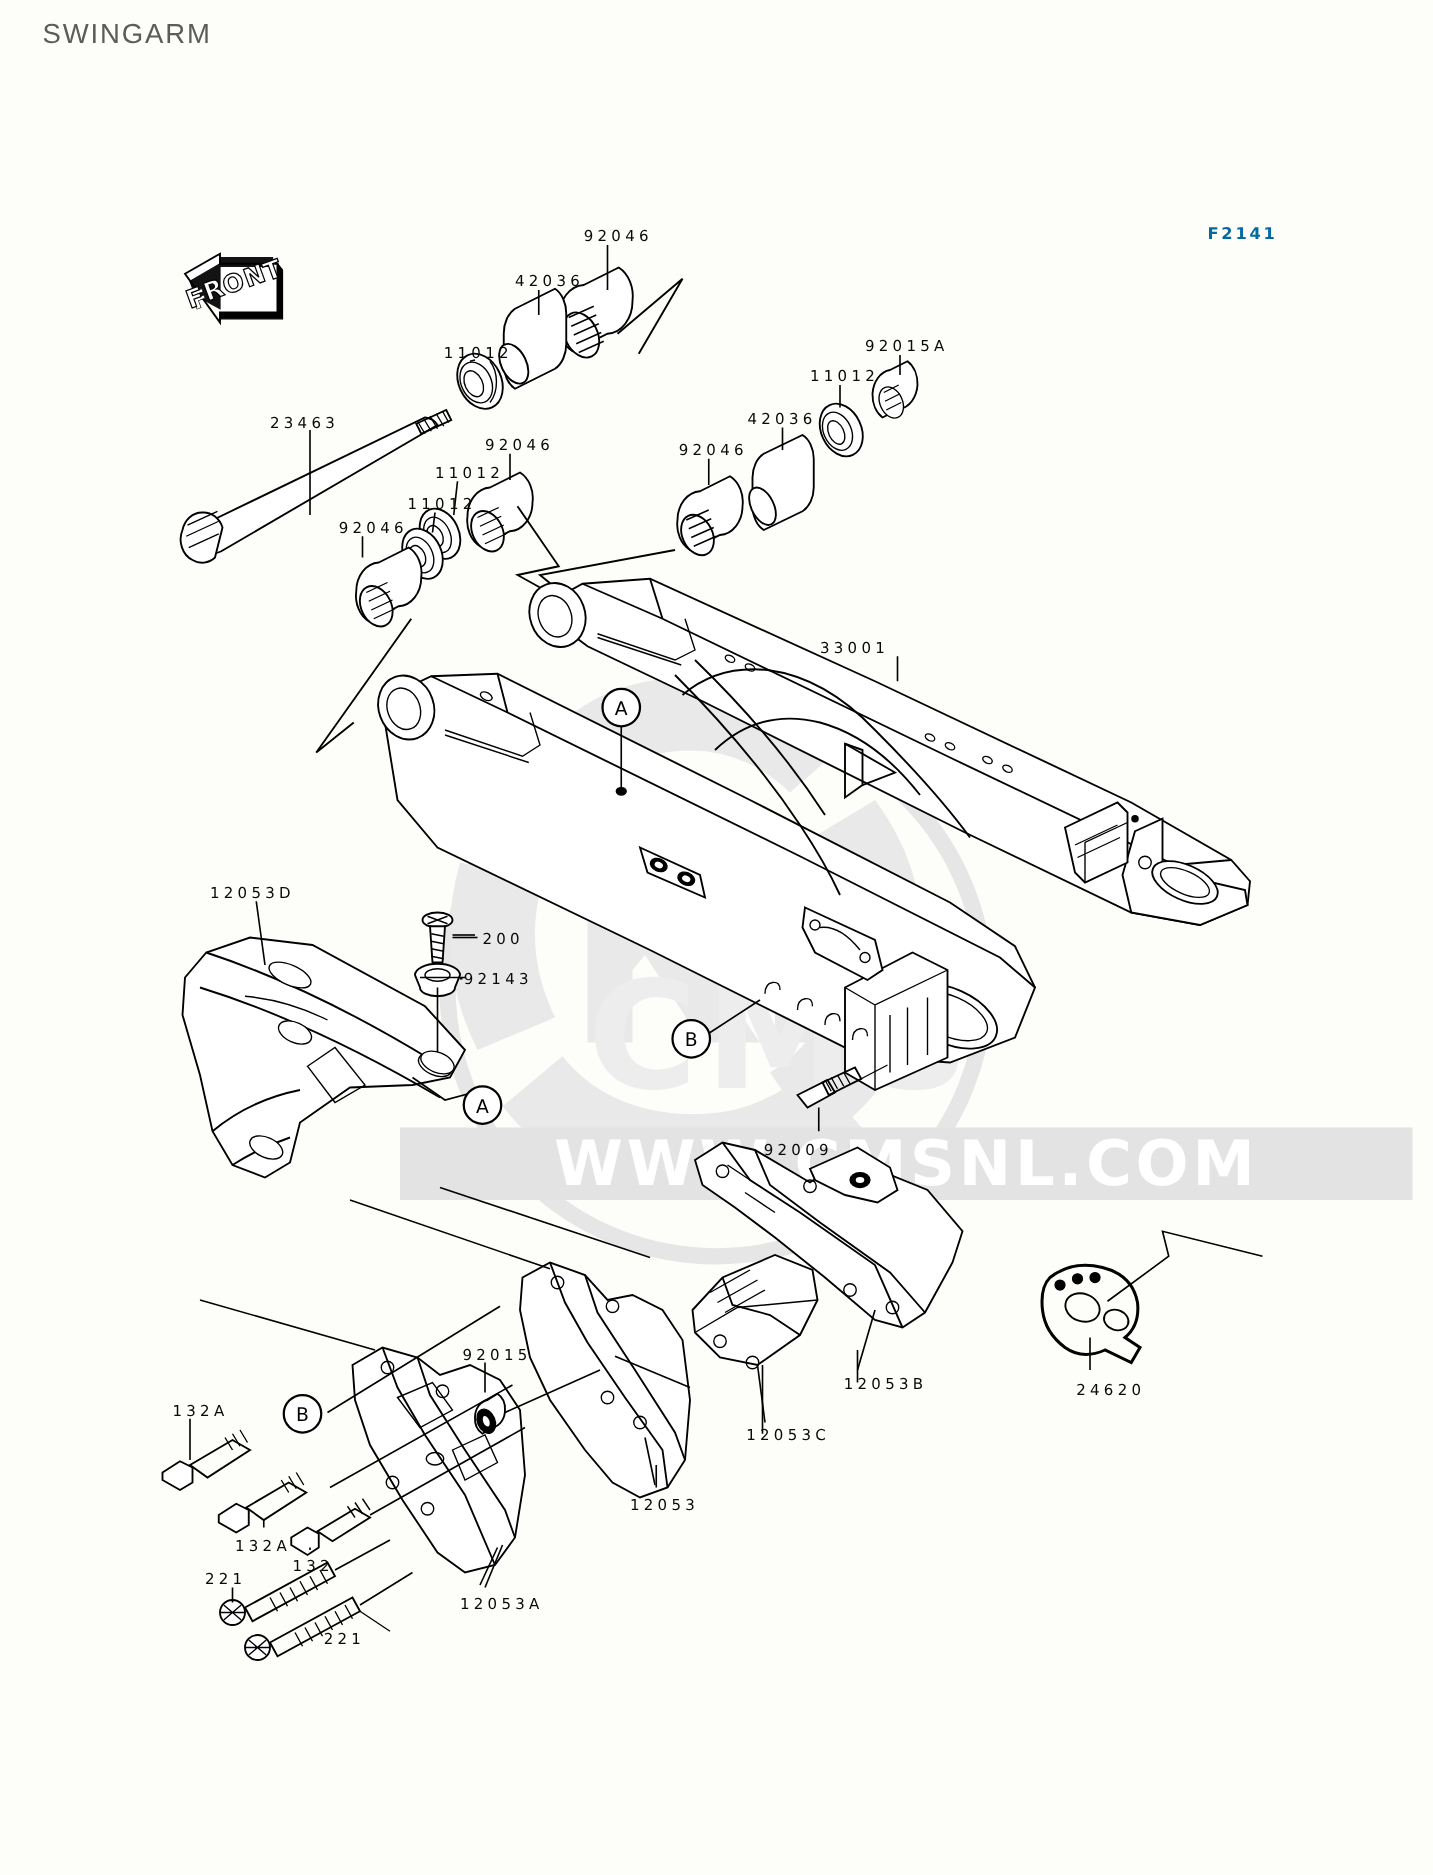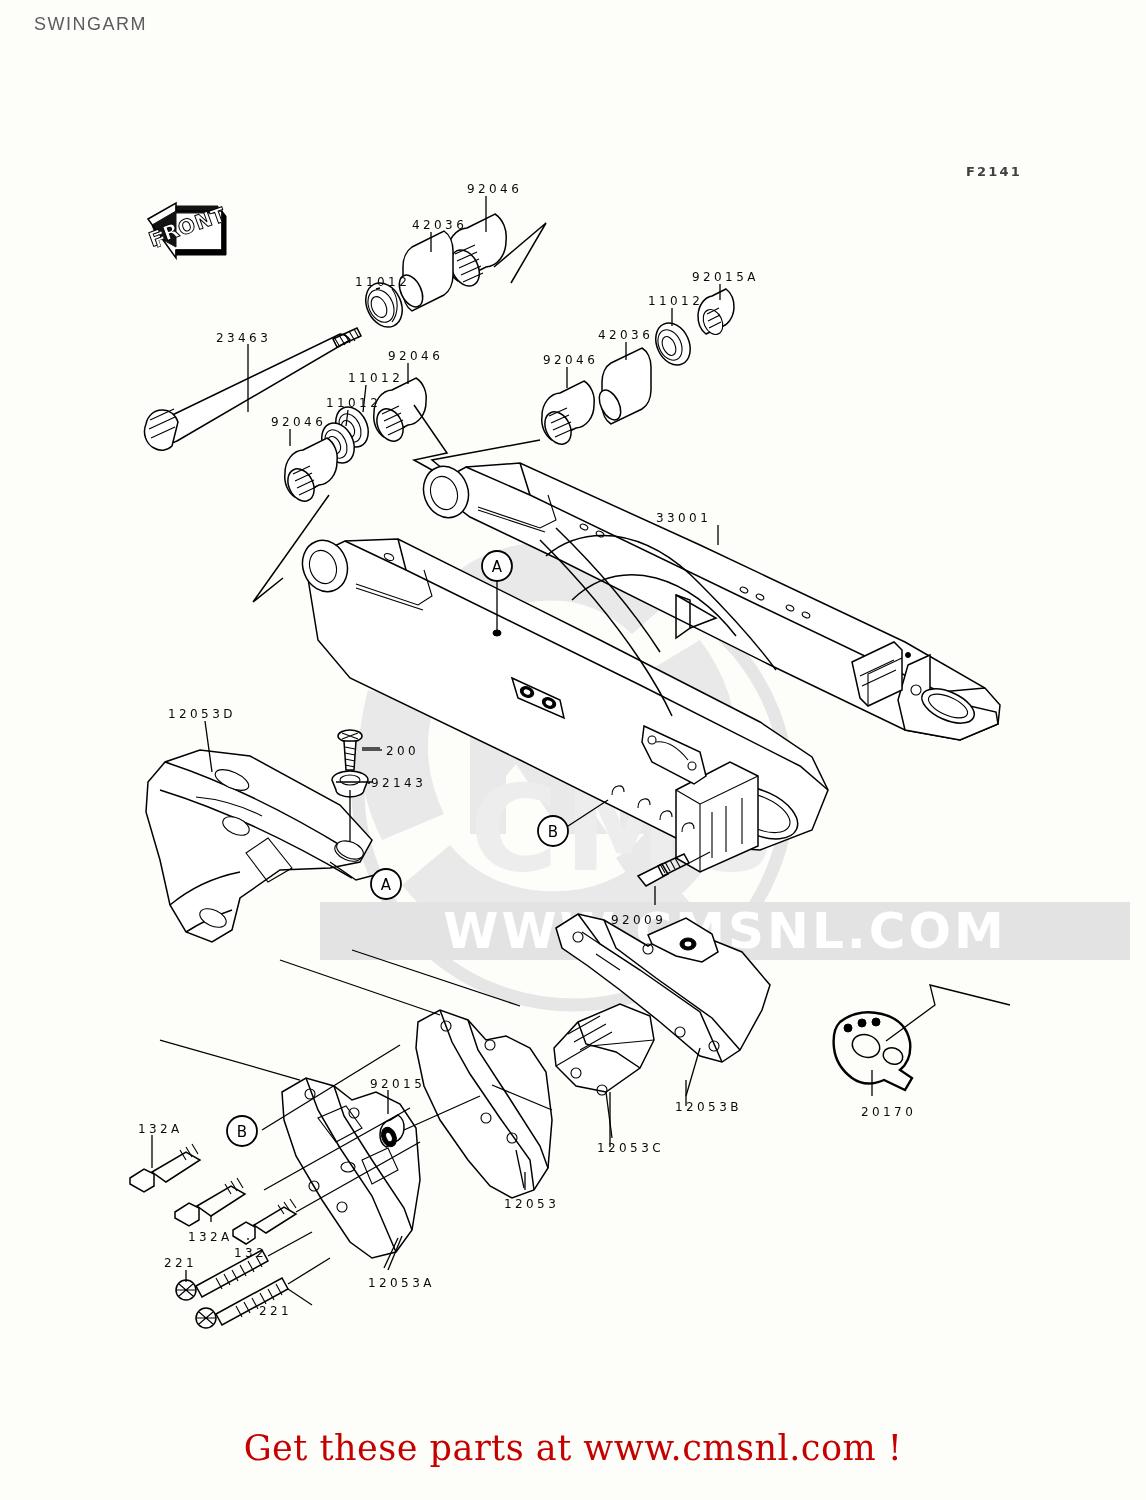--- a/index.html
+++ b/index.html
@@ -9,26 +9,26 @@
     background:#fdfdfa;
     font-family:"DejaVu Sans","Liberation Sans",sans-serif;
     overflow:hidden;position:relative;
   }
   #page{position:relative;width:1146px;height:1500px;}
 
   
   .page-title{
     position:absolute;left:34px;top:14px;
     font-family:"Liberation Sans",sans-serif;
-    font-size:18px;letter-spacing:1.5px;color:#5c5c5c;font-weight:400;
+    font-size:22px;letter-spacing:1.5px;color:#5c5c5c;font-weight:400;
   }
   .fig-code{
-    position:absolute;left:966px;top:164px;
+    position:absolute;left:966px;top:180px;
     font-family:"DejaVu Sans","Liberation Sans",sans-serif;
-    font-size:13px;letter-spacing:2.2px;color:#404040;font-weight:700;
+    font-size:13px;letter-spacing:2.2px;color:#0369a1;font-weight:700;
   }
 
   
   .lbl{
     position:absolute;
     font-family:"DejaVu Sans","Liberation Sans",sans-serif;
     font-size:12px;letter-spacing:3.4px;color:#0a0a0a;
     white-space:nowrap;font-weight:400;
   }
 
@@ -526,24 +526,23 @@
       <div class="lbl" style="left: 326px; top: 396px;">11012</div>
       <div class="lbl" style="left: 271px; top: 415px;">92046</div>
       <div class="lbl" style="left: 656px; top: 511px;">33001</div>
       <div class="lbl" style="left: 168px; top: 707px;">12053D</div>
       <div class="lbl" style="left: 386px; top: 744px;">200</div>
       <div class="lbl" style="left: 371px; top: 776px;">92143</div>
       <div class="lbl" style="left: 611px; top: 913px;">92009</div>
       <div class="lbl" style="left: 675px; top: 1100px;">12053B</div>
       <div class="lbl" style="left: 597px; top: 1141px; text-align: center;">12053C</div>
       <div class="lbl" style="left: 370px; top: 1077px;">92015</div>
-      <div class="lbl" style="left: 861px; top: 1105px;">20170</div>
+      <div class="lbl" style="left: 861px; top: 1105px;">24620</div>
       <div class="lbl" style="left: 504px; top: 1197px;">12053</div>
       <div class="lbl" style="left: 138px; top: 1122px;">132A</div>
       <div class="lbl" style="left: 188px; top: 1230px;">132A</div>
       <div class="lbl" style="left: 234px; top: 1246px;">132</div>
       <div class="lbl" style="left: 164px; top: 1256px;">221</div>
       <div class="lbl" style="left: 259px; top: 1304px;">221</div>
       <div class="lbl" style="left: 368px; top: 1276px;">12053A</div>
     </div>
 
-  <div class="footer">Get these parts at www.cmsnl.com !</div>
 </div>
 
 </body></html>

